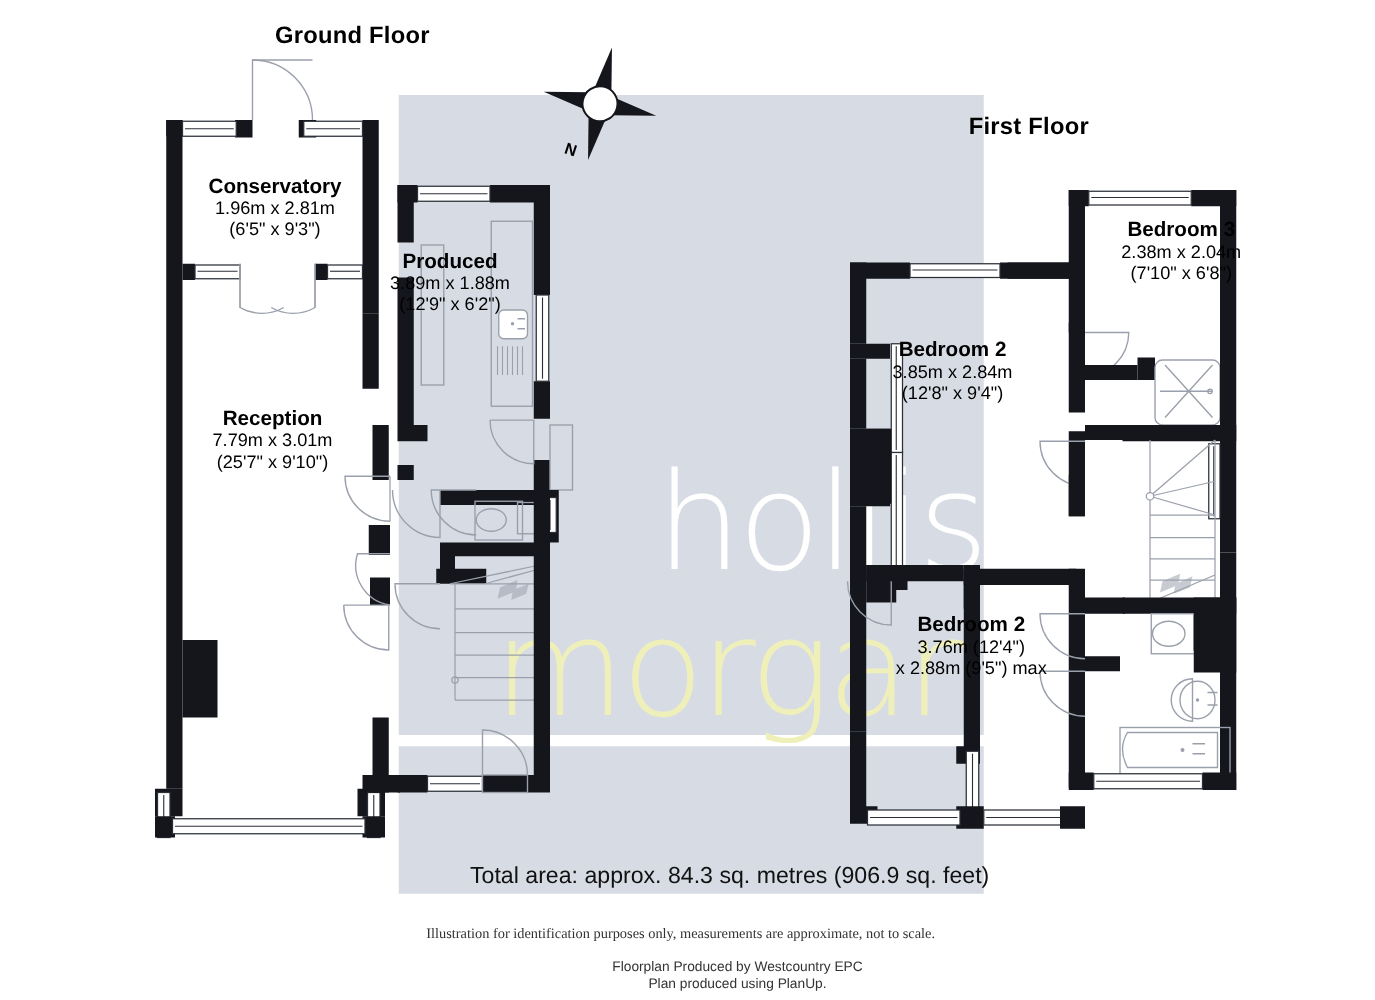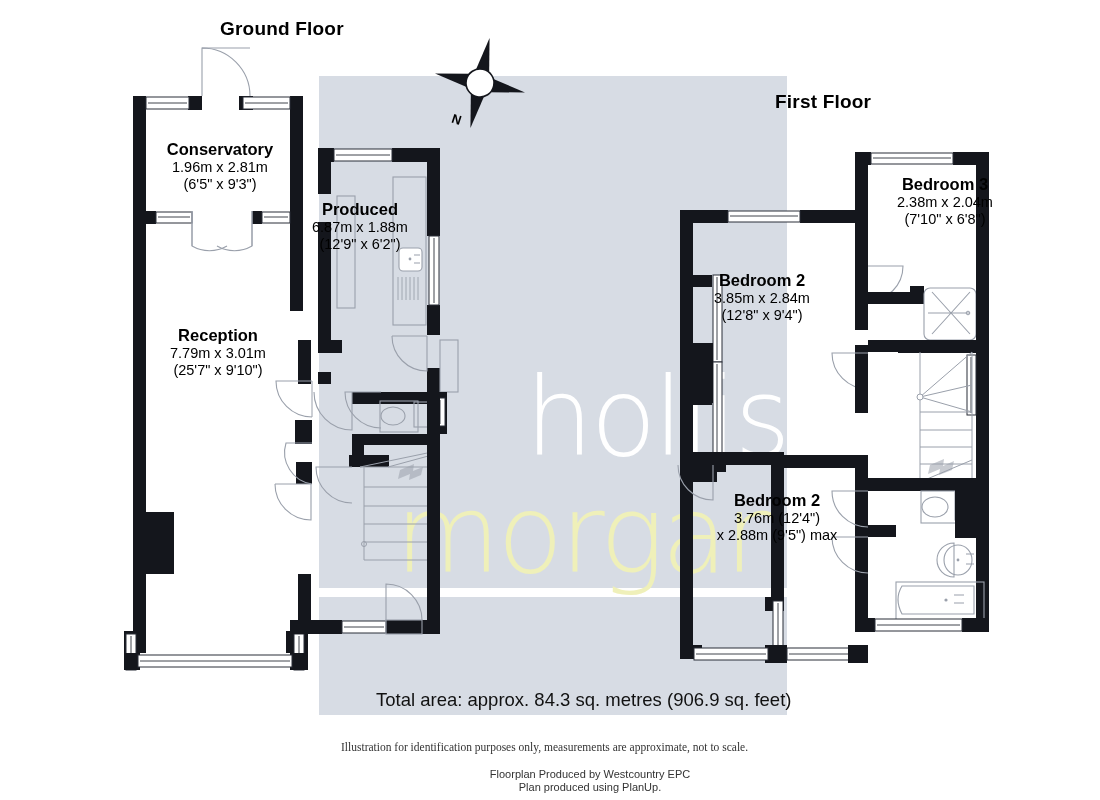--- a/index.html
+++ b/index.html
@@ -360,21 +360,21 @@
   <div class="txt floor-title" style="left:775px; top:91px;">First Floor</div>
 
   <div class="room-block" style="left:95px; top:128px; width:250px;margin-top:12px;">
     <div class="room-name">Conservatory</div>
     <div class="room-dim">1.96m x 2.81m</div>
     <div class="room-dim">(6'5" x 9'3")</div>
   </div>
 
   <div class="room-block" style="left:260px; top:200px; width:200px;">
     <div class="room-name">Produced</div>
-    <div class="room-dim">6.87m x 1.88m</div>
+    <div class="room-dim">3.89m x 1.88m</div>
     <div class="room-dim">(12'9" x 6'2")</div>
   </div>
 
   <div class="room-block" style="left:118px; top:326px; width:200px;">
     <div class="room-name">Reception</div>
     <div class="room-dim">7.79m x 3.01m</div>
     <div class="room-dim">(25'7" x 9'10")</div>
   </div>
 
   <div class="room-block" style="left:845px; top:175px; width:200px;">

